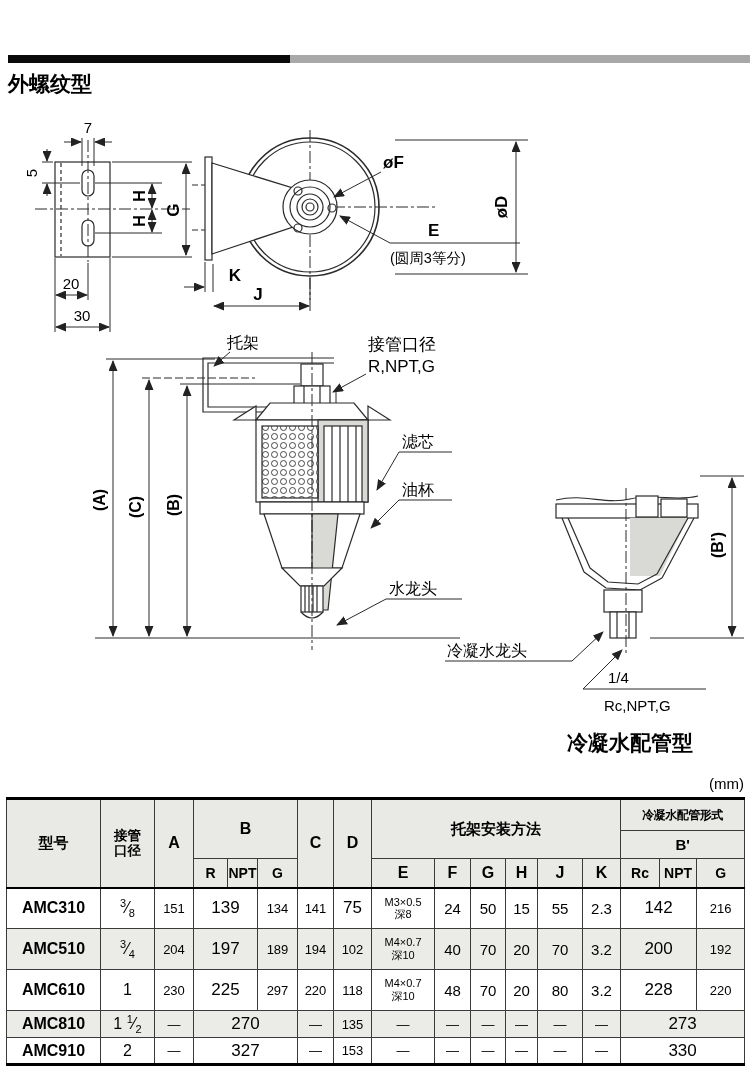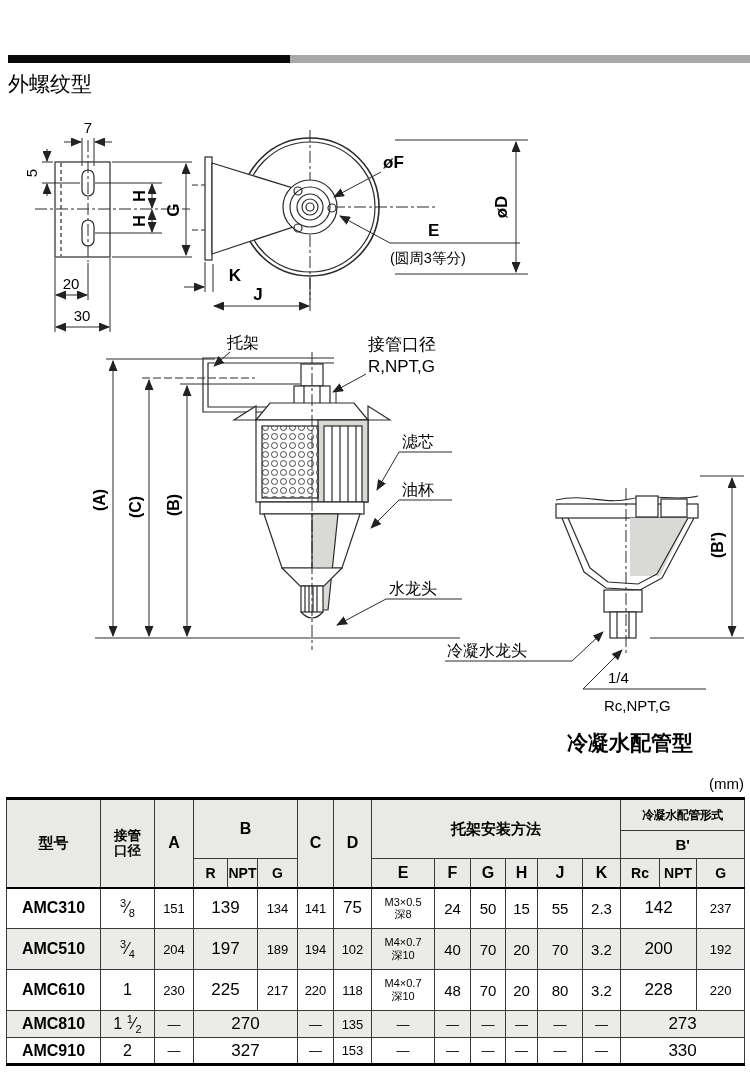--- a/index.html
+++ b/index.html
@@ -2,21 +2,21 @@
 <html><head>
 <meta charset="utf-8">
 <style>
   html,body{margin:0;padding:0;}
   body{font-family:"Liberation Sans","DejaVu Sans",sans-serif;background:#fff;}
   .page{position:relative;width:750px;height:1086px;background:#ffffff;overflow:hidden;color:#000;}
   .title{position:absolute;left:8px;top:6px;font-size:27px;font-weight:bold;letter-spacing:1px;}
   .title-bar{position:absolute;left:8px;top:55px;width:742px;height:8px;display:flex;}
   .title-bar .black{width:282px;height:8px;background:#0a0a0a;}
   .title-bar .gray{flex:1;height:8px;background:#a8a8a8;}
-  .subtitle{position:absolute;left:8px;top:70px;font-size:21px;font-weight:normal;}
+  .subtitle{position:absolute;left:8px;top:70px;font-size:21px;font-weight:bold;}
   svg.diagram{position:absolute;left:0;top:100px;}
   svg.diagram text{fill:#000;}
   .lab{font-size:16px;}
   .lab17{font-size:17px;}
   .dimnum{font-size:15px;}
   .dimletter{font-size:17px;font-weight:bold;}
   .dimletter16{font-size:16px;font-weight:bold;}
   .note{font-size:14.5px;}
   .caption{font-size:21px;font-weight:bold;}
   .mm{font-size:15px;}
@@ -312,21 +312,21 @@
           <td class="c-sm">141</td>
           <td class="c-lg">75</td>
           <td class="c-e">M3×0.5
 深8</td>
           <td class="c-md">24</td>
           <td class="c-md">50</td>
           <td class="c-md">15</td>
           <td class="c-md">55</td>
           <td class="c-md">2.3</td>
           <td class="c-lg" colspan="2">142</td>
-          <td class="c-sm">237</td>
+          <td class="c-sm">216</td>
         </tr>
         <tr class="drow-tall shaded">
           <td class="c-model">AMC510</td>
           <td class="c-port"><sup>3</sup>⁄<sub>4</sub></td>
           <td class="c-sm">204</td>
           <td class="c-lg" colspan="2">197</td>
           <td class="c-sm">189</td>
           <td class="c-sm">194</td>
           <td class="c-sm">102</td>
           <td class="c-e">M4×0.7
@@ -337,21 +337,21 @@
           <td class="c-md">70</td>
           <td class="c-md">3.2</td>
           <td class="c-lg" colspan="2">200</td>
           <td class="c-sm">192</td>
         </tr>
         <tr class="drow-tall">
           <td class="c-model">AMC610</td>
           <td class="c-port">1</td>
           <td class="c-sm">230</td>
           <td class="c-lg" colspan="2">225</td>
-          <td class="c-sm">217</td>
+          <td class="c-sm">297</td>
           <td class="c-sm">220</td>
           <td class="c-sm">118</td>
           <td class="c-e">M4×0.7
 深10</td>
           <td class="c-md">48</td>
           <td class="c-md">70</td>
           <td class="c-md">20</td>
           <td class="c-md">80</td>
           <td class="c-md">3.2</td>
           <td class="c-lg" colspan="2">228</td>

